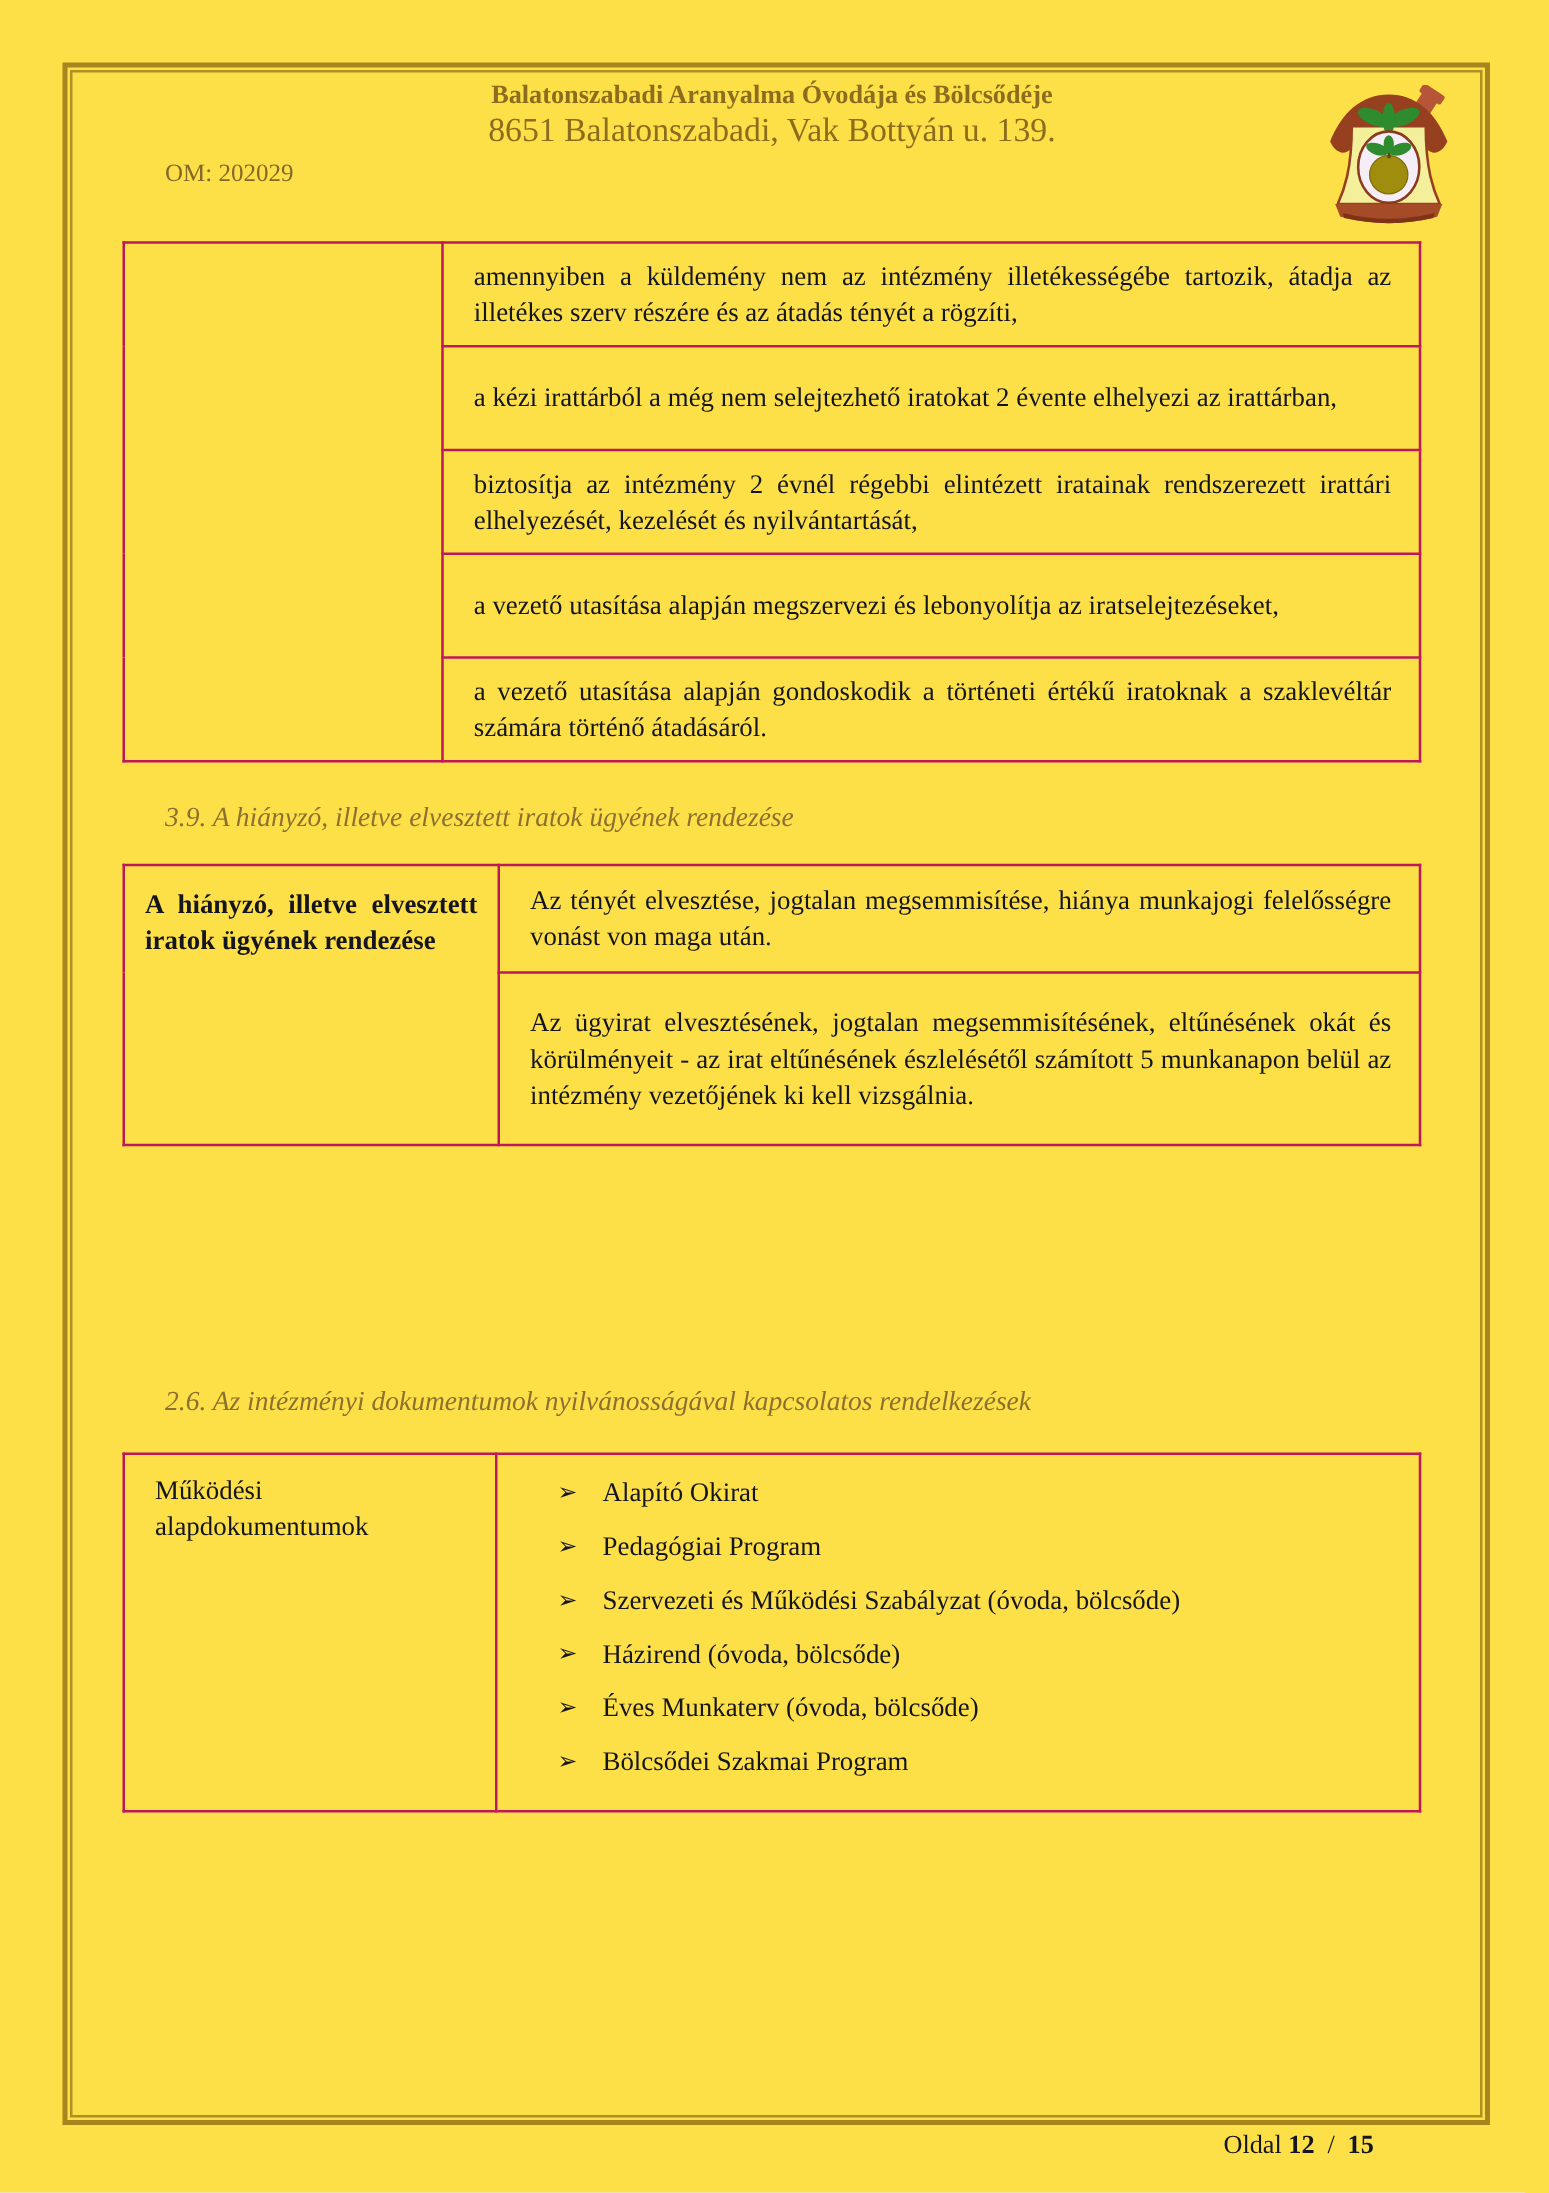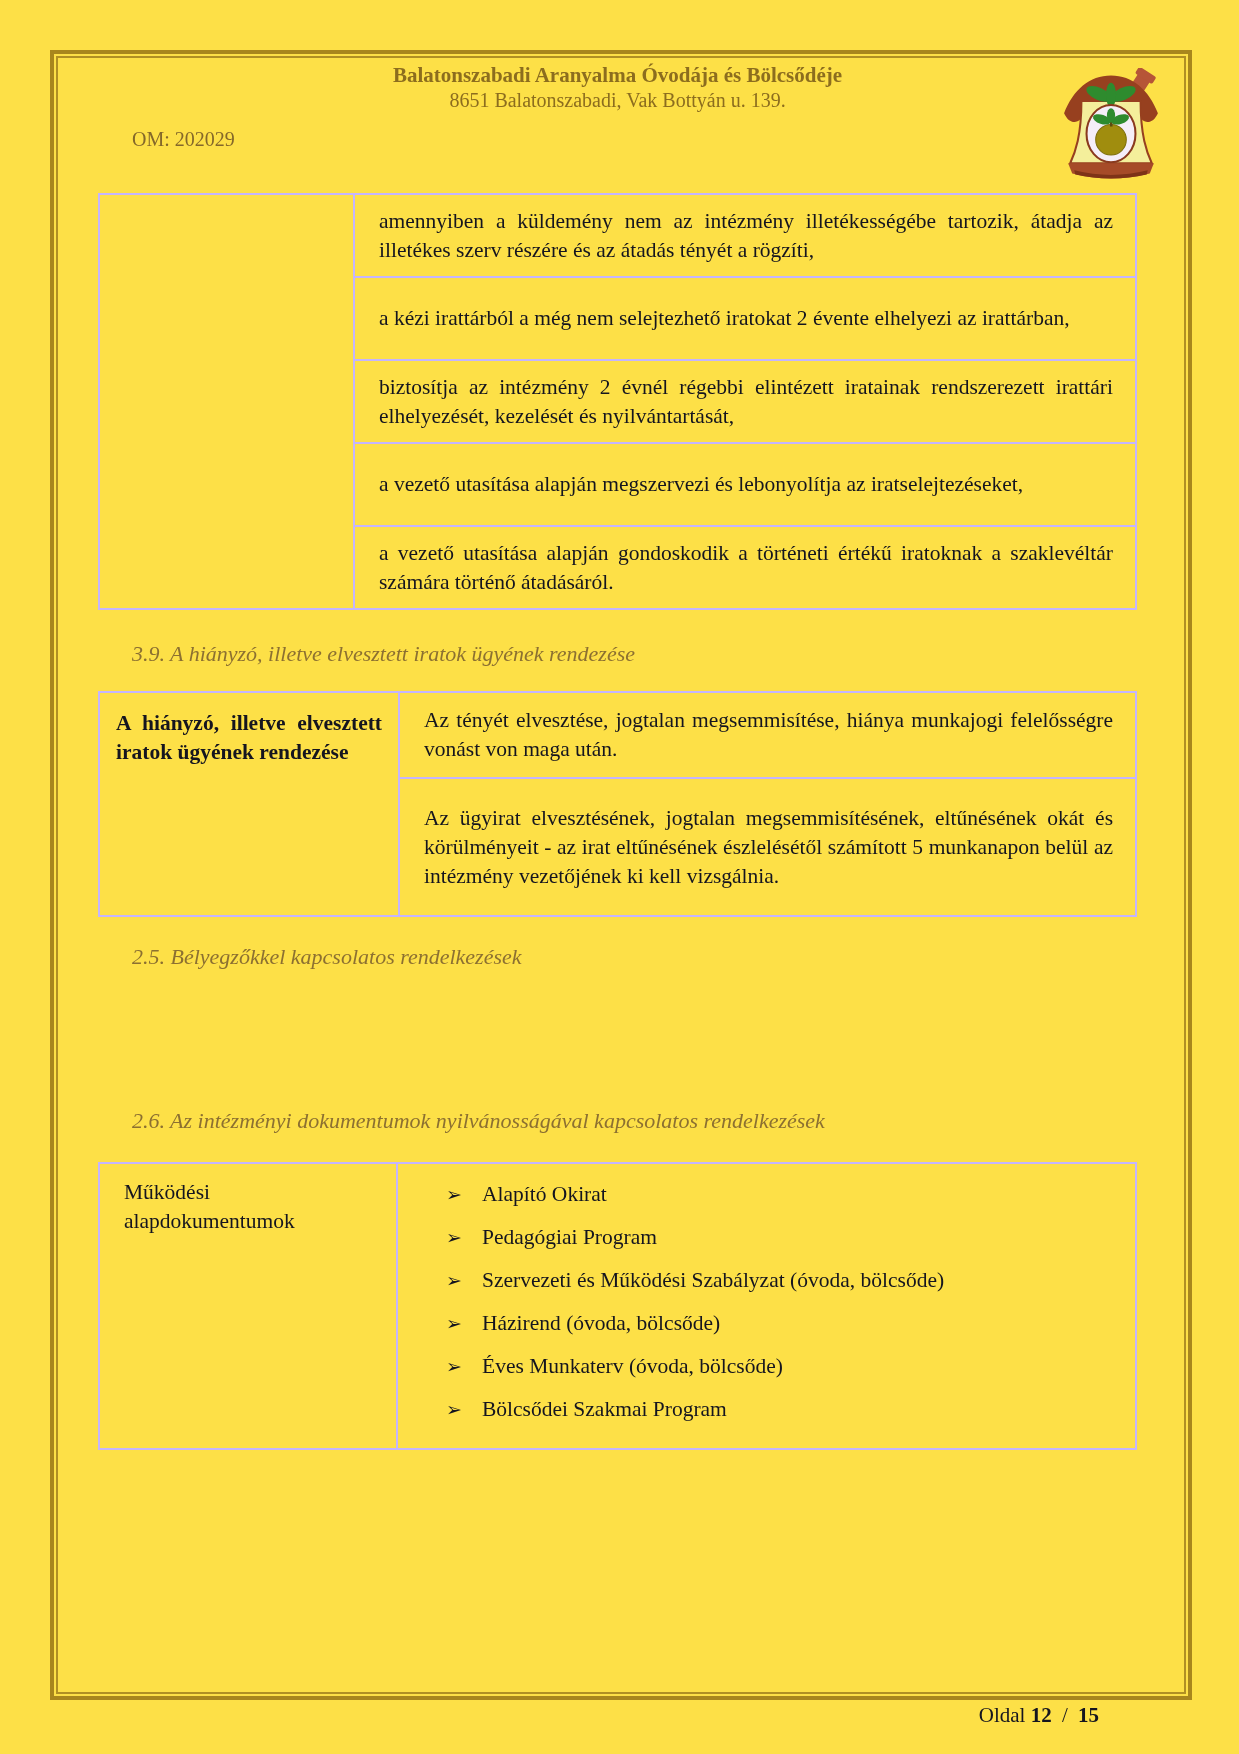--- a/index.html
+++ b/index.html
@@ -35,21 +35,21 @@
     width: 1039px;
     text-align: center;
     line-height: 1.25;
   }
   .org-name {
     font-size: 21px;
     font-weight: bold;
     color: #8c6d1e;
   }
   .org-address {
-    font-size: 20px;
+    font-size: 27px;
     color: #8c6d1e;
   }
   .om-number {
     position: absolute;
     left: 132px; top: 128px;
     font-size: 20px;
     color: #84682a;
   }
   .logo {
     position: absolute;
@@ -60,21 +60,21 @@
   
   table.doc-table {
     position: absolute;
     border-collapse: collapse;
     table-layout: fixed;
     width: 1039px;
     font-size: 21.5px;
     line-height: 29px;
   }
   table.doc-table td {
-    border: 2px solid #c4b5fd;
+    border: 2px solid #be185d;
     padding: 10px 22px 10px 24px;
     vertical-align: middle;
     box-sizing: border-box;
   }
   .justify { text-align: justify; }
   .bold-cell { font-weight: bold; }
   .valign-top { vertical-align: top !important; }
 
   #duties-table { left: 98px; top: 193px; }
   #duties-table td.row-cell { height: 83px; }
@@ -222,21 +222,20 @@
         <tr>
       <td rowspan="2" class="bold-cell justify valign-top label-cell">A hiányzó, illetve elvesztett iratok ügyének rendezése</td>
       <td class="justify" style="height:86px">Az tényét elvesztése, jogtalan megsemmisítése, hiánya munkajogi felelősségre vonást von maga után.</td>
     </tr>
     <tr>
       <td class="justify" style="height:138px">Az ügyirat elvesztésének, jogtalan megsemmisítésének, eltűnésének okát és körülményeit - az irat eltűnésének észlelésétől számított 5 munkanapon belül az intézmény vezetőjének ki kell vizsgálnia.</td>
     </tr>
   </tbody>
     </table>
 
-  <div class="section-heading" id="heading-2-5">2.5. Bélyegzőkkel kapcsolatos rendelkezések</div>
 
 
   <div class="section-heading" id="heading-2-6">2.6. Az intézményi dokumentumok nyilvánosságával kapcsolatos rendelkezések</div>
 
   <table class="doc-table" id="public-docs-table">
     <colgroup>
         <col style="width:298px">
         <col>
       </colgroup>
     <tbody>

